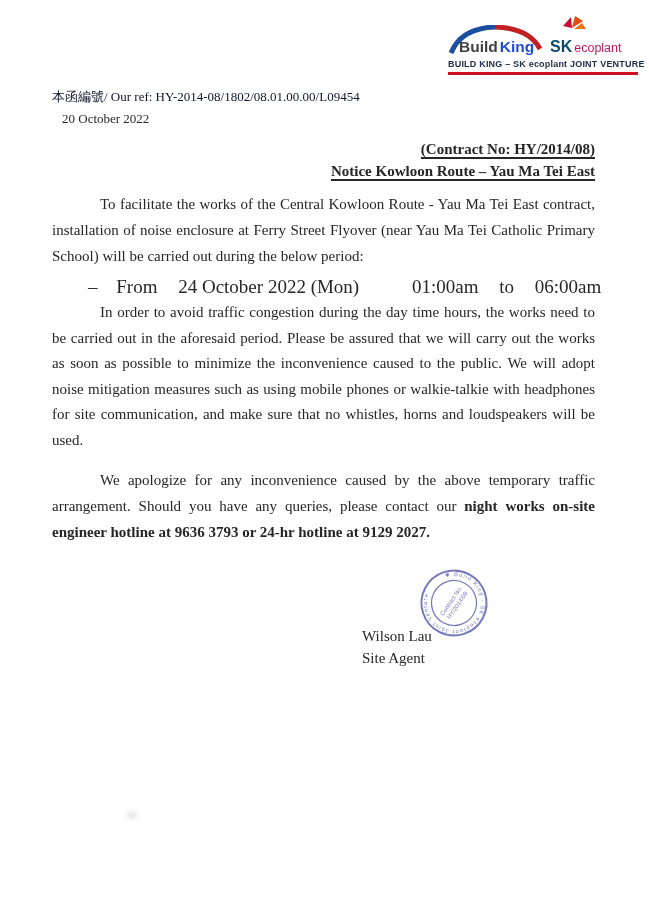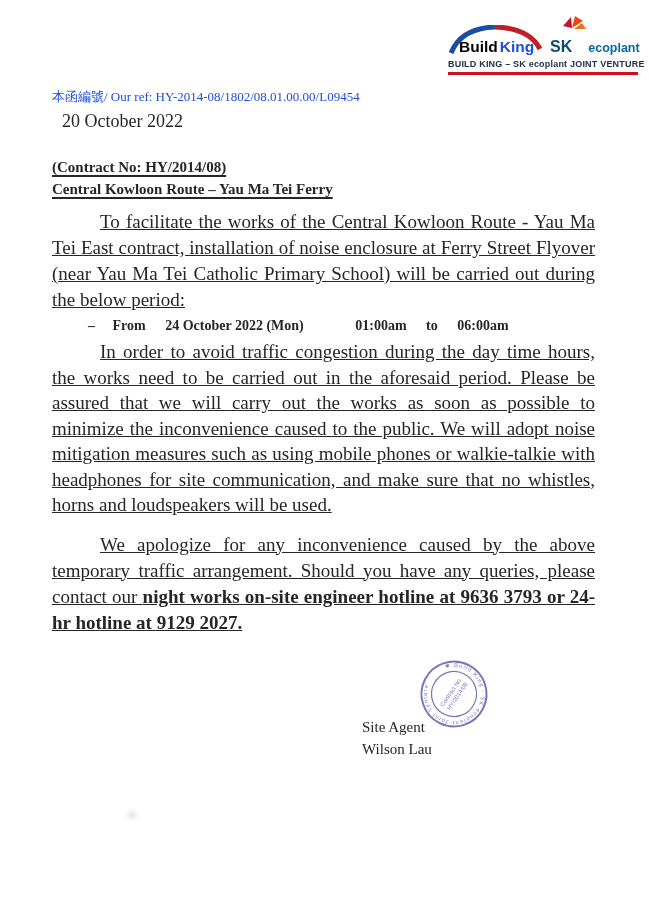--- a/index.html
+++ b/index.html
@@ -32,36 +32,36 @@
   .bk-arc { position: absolute; top: 0; left: 0; }
   .bk-text {
     position: absolute;
     left: 11px; bottom: -1px;
     font-family: "Liberation Sans", "DejaVu Sans", sans-serif;
     font-weight: bold;
     font-size: 15.5px;
     letter-spacing: 0px;
     white-space: nowrap;
   }
-  .bk-build { color: #000000; }
+  .bk-build { color: #404040; }
   .bk-king  { color: #1d4ed8; margin-left: 2px; }
   .sk-logo {
     position: absolute;
     right: 0; bottom: 0;
     width: 88px; height: 40px;
   }
   .sk-butterfly { position: absolute; left: 12px; top: 1px; }
   .sk-text {
     position: absolute;
     left: 0; bottom: -1px;
     white-space: nowrap;
     font-family: "Liberation Sans", "DejaVu Sans", sans-serif;
   }
   .sk-sk { color: #0c4a6e; font-weight: bold; font-size: 16px; }
-  .sk-eco { color: #0369a1; font-weight: bold; font-size: 12.5px; margin-left: 16px; }
+  .sk-eco { color: #be185d; font-weight: normal; font-size: 12.5px; margin-left: 2px; }
   .jv-banner {
     margin-top: 4px;
     text-align: center;
     font-family: "Liberation Sans", "DejaVu Sans", sans-serif;
     font-weight: bold;
     font-size: 9px;
     letter-spacing: 0.2px;
     color: #23304d;
     white-space: nowrap;
     border-bottom: 3px solid #cf1020;
@@ -69,56 +69,55 @@
   }
 
   
   .content {
     position: relative;
     padding: 88px 54px 0 52px;
   }
   .ref-line {
     font-size: 13px;
     line-height: 17px;
-    color: #1d4ed8;
+    color: #0f172a;
   }
   .date-line {
     margin-top: 6px;
     margin-left: 10px;
-    font-size: 18px;
+    font-size: 13px;
   }
   .titles {
-    margin-top: 24px;
-    text-align: left;
+    margin-top: 11px;
+    text-align: right;
   }
   .title-line {
     font-size: 15px;
     font-weight: bold;
     line-height: 22px;
     text-decoration: underline;
     text-underline-offset: 3px;
     text-decoration-thickness: 1.5px;
   }
   .para {
-    font-size: 19px;
+    font-size: 15px;
     line-height: 26px;
     text-align: justify;
     text-indent: 48px;
-    text-decoration: underline;
   }
   .p1 { margin-top: 9px; }
   .p2 { line-height: 25.5px; }
   .p3 { margin-top: 14px; }
   .bold { font-weight: bold; }
 
   .schedule {
-    font-size: 14px;
+    margin-top: 5px;
+    font-size: 19px;
     line-height: 26px;
     white-space: nowrap;
-    font-weight: bold;
   }
   .schedule .dash   { margin-left: 36px; }
   .schedule .from   { margin-left: 14px; }
   .schedule .sdate  { margin-left: 16px; }
   .schedule .stime  { margin-left: 48px; }
   .schedule .to     { margin-left: 16px; }
   .schedule .etime  { margin-left: 16px; }
 
   
   .sig-area {
@@ -186,21 +185,21 @@
     <div class="jv-banner">BUILD KING – SK ecoplant JOINT VENTURE</div>
   </div>
 
   <div class="content">
 
     <div class="ref-line">本函編號/ Our ref: HY-2014-08/1802/08.01.00.00/L09454</div>
     <div class="date-line">20 October 2022</div>
 
     <div class="titles">
       <div class="title-line">(Contract No: HY/2014/08)</div>
-      <div class="title-line">Central Kowloon Route – Yau Ma Tei Ferry</div>
+      <div class="title-line">Notice Kowloon Route – Yau Ma Tei East</div>
     </div>
 
     <div class="para p1">To facilitate the works of the Central Kowloon Route - Yau Ma Tei East contract, installation of noise enclosure at Ferry Street Flyover (near Yau Ma Tei Catholic Primary School) will be carried out during the below period:</div>
 
     <div class="schedule">
       <span class="dash">–</span>
       <span class="from">From</span>
       <span class="sdate">24 October 2022 (Mon)</span>
       <span class="stime">01:00am</span>
       <span class="to">to</span>
@@ -222,22 +221,22 @@
         </defs>
         <text font-size="5.6" fill="#5d61ae" font-family="Liberation Sans, sans-serif" letter-spacing="1.1">
           <textPath href="#rimPath">✱ Build King - SK ecoplant Joint Venture</textPath>
         </text>
         <g transform="rotate(-38 36 36)" fill="#5d61ae" font-family="Liberation Sans, sans-serif" font-size="6" text-anchor="middle">
           <text x="36" y="34.5">Contract No.</text>
           <text x="36" y="42">HY/2014/08</text>
         </g>
       </svg>
       <div class="sig-block">
+        <div>Wilson Lau</div>
         <div>Site Agent</div>
-        <div>Wilson Lau</div>
       </div>
     </div>
 
   </div>
 
   <div class="smudge"></div>
 
 </div>
 
 </body></html>

